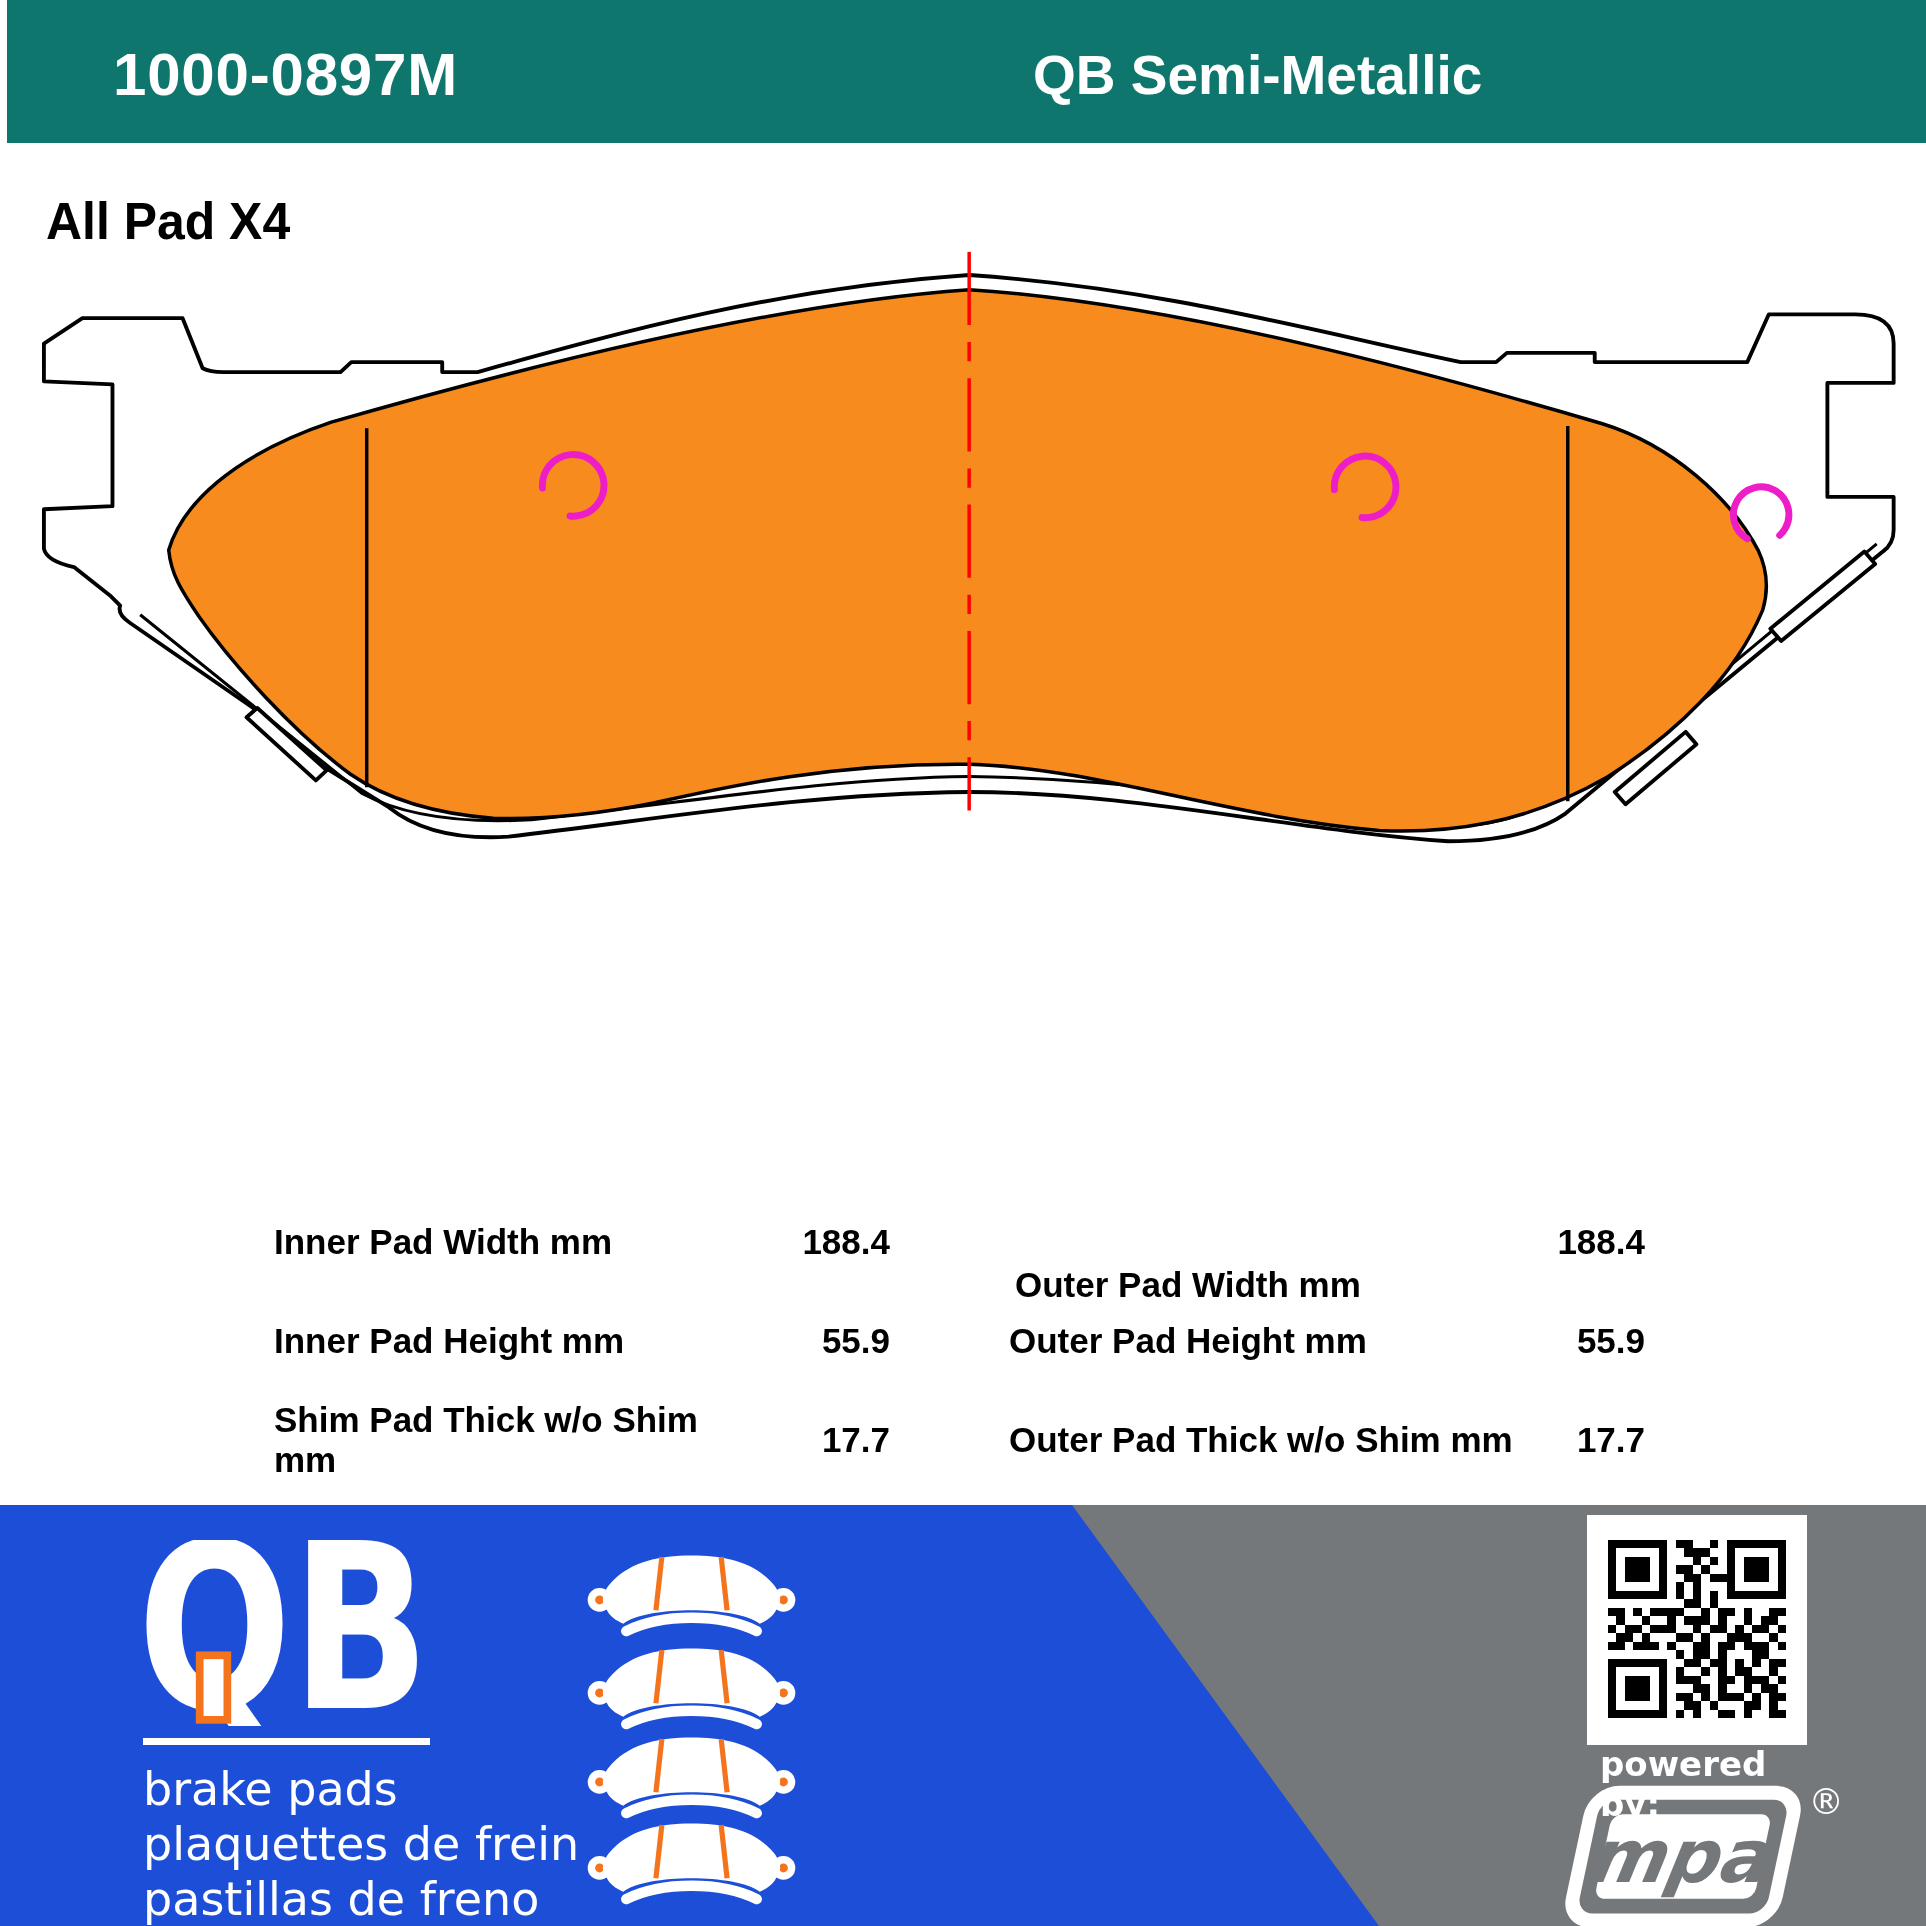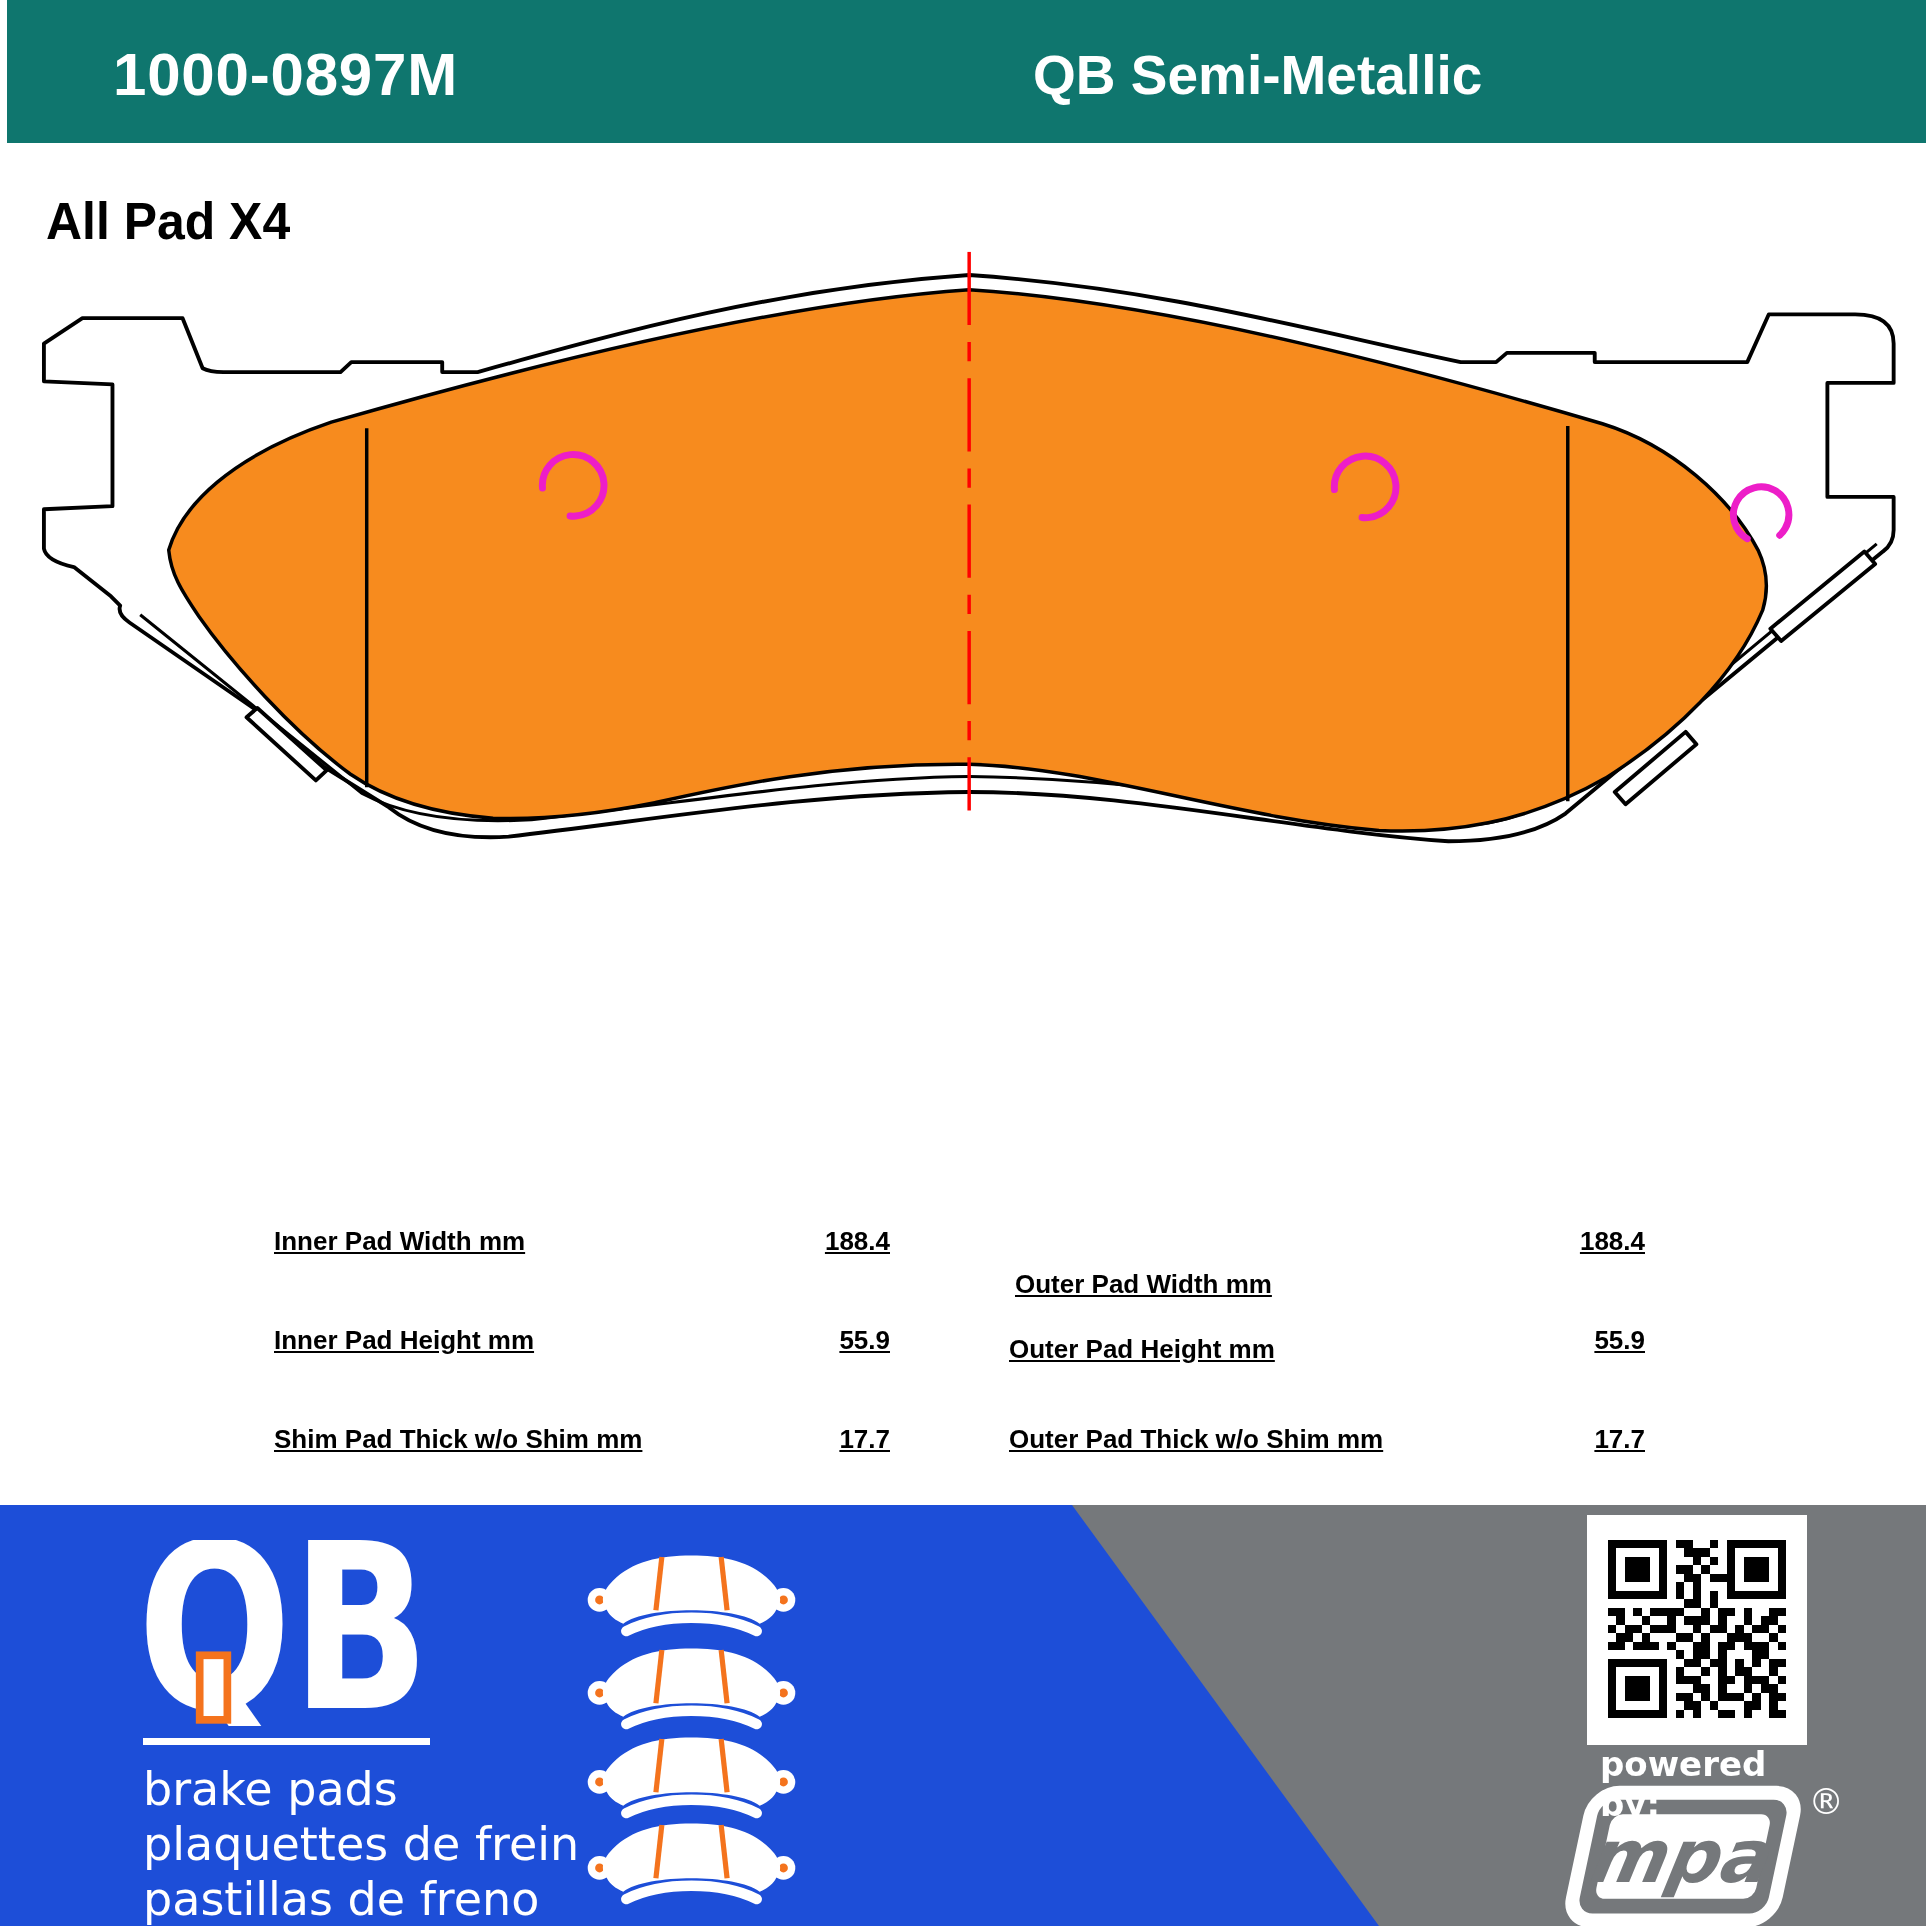--- a/index.html
+++ b/index.html
@@ -14,28 +14,28 @@
 
   
   #pad-caption{left:46px;top:191px;font-size:52px;font-weight:bold;color:#000;
     transform:scaleX(.96);transform-origin:left;}
 
   
   #diagram{left:0;top:0;width:1926px;height:1926px;}
 
   
   .spec-row{height:49px;display:flex;align-items:center;font-weight:bold;
-    font-size:26px;color:#000;text-decoration:underline;}
+    font-size:35px;color:#000;}
   .spec-label{text-align:left;}
   .spec-value{text-align:right;}
   #sl0{left:274px;top:1217px;width:462px;}  #sv0{left:755px;top:1217px;width:135px;justify-content:flex-end;}
   #sl1{left:274px;top:1316px;width:462px;}  #sv1{left:755px;top:1316px;width:135px;justify-content:flex-end;}
   #sl2{left:274px;top:1415px;width:493px;}  #sv2{left:755px;top:1415px;width:135px;justify-content:flex-end;}
   #sr0{left:1009px;top:1260px;width:509px;margin-left:6px;} #sw0{left:1510px;top:1217px;width:135px;justify-content:flex-end;}
-  #sr1{left:1009px;top:1316px;width:509px;margin-top:9px;} #sw1{left:1510px;top:1316px;width:135px;justify-content:flex-end;}
+  #sr1{left:1009px;top:1316px;width:509px;} #sw1{left:1510px;top:1316px;width:135px;justify-content:flex-end;}
   #sr2{left:1009px;top:1415px;width:509px;text-align:right;} #sw2{left:1510px;top:1415px;width:135px;justify-content:flex-end;}
 
   
   #footer{left:0;top:1505px;width:1926px;height:421px;background:#1d4ed8;}
   #footer-gray{left:0;top:0;width:1926px;height:421px;background:#75787B;
     clip-path:polygon(1072px 0,1926px 0,1926px 421px,1379px 421px);}
   #qb-logo-svg{left:131px;top:35px;width:308px;height:186px;}
   #qb-rule{left:143px;top:233px;width:287px;height:7px;background:#fff;}
   .tagline{left:143px;width:539px;height:48px;color:#fff;font-size:46px;
     font-family:"DejaVu Sans",sans-serif;display:flex;align-items:center;}

